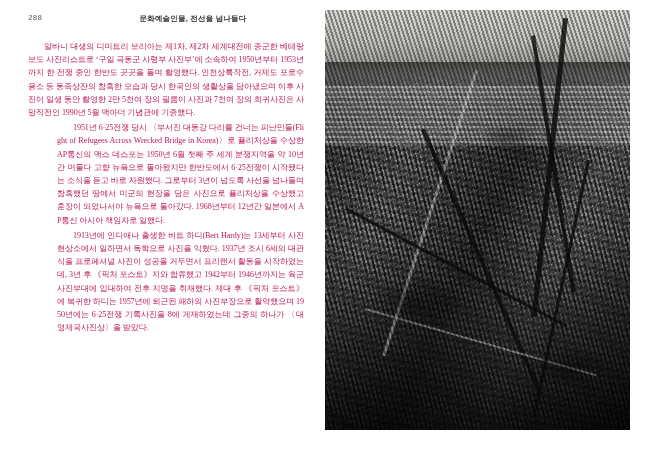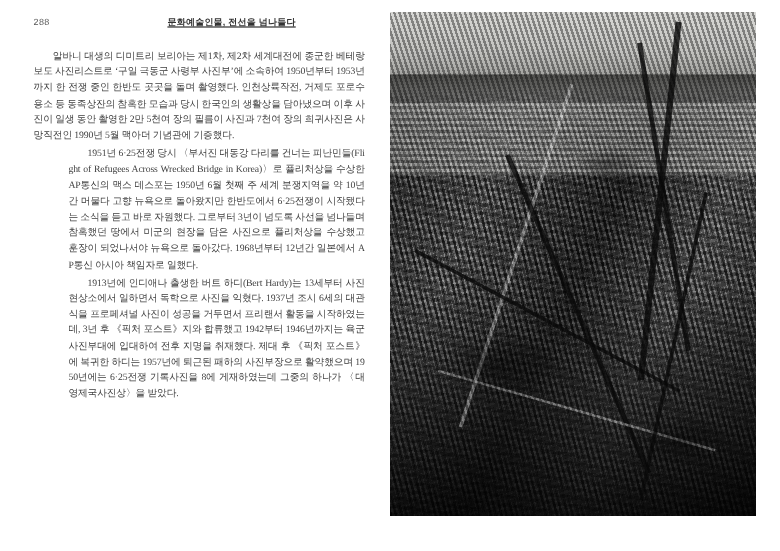--- a/index.html
+++ b/index.html
@@ -29,42 +29,41 @@
     height: 12px;
   }
   .folio {
     position: absolute;
     left: 0;
     top: 0;
     font-size: 7.5px;
     color: #ararara;
     color: #555;
     letter-spacing: 0.3px;
-    font-family: Liberation Sans, sans-serif;
+    font-family: Liberation Mono, monospace;
   }
   .running-head {
     position: absolute;
     left: 52px;
     top: 0;
     width: 226px;
     text-align: center;
     font-size: 7.5px;
     color: #333;
     font-family: "Liberation Sans", sans-serif;
     font-weight: bold;
     letter-spacing: 0.2px;
-    text-decoration: underline;
   }
   
   .text-column {
     position: absolute;
     left: 28px;
     top: 40px;
     width: 276px;
-    color: #404040;
+    color: #be185d;
   }
   .para {
     font-size: 8.1px;
     line-height: 13.2px;
     text-align: justify;
     text-justify: inter-character;
     margin: 0 0 0 0;
     text-indent: 16px;
     word-break: break-all;
     letter-spacing: -0.1px;

